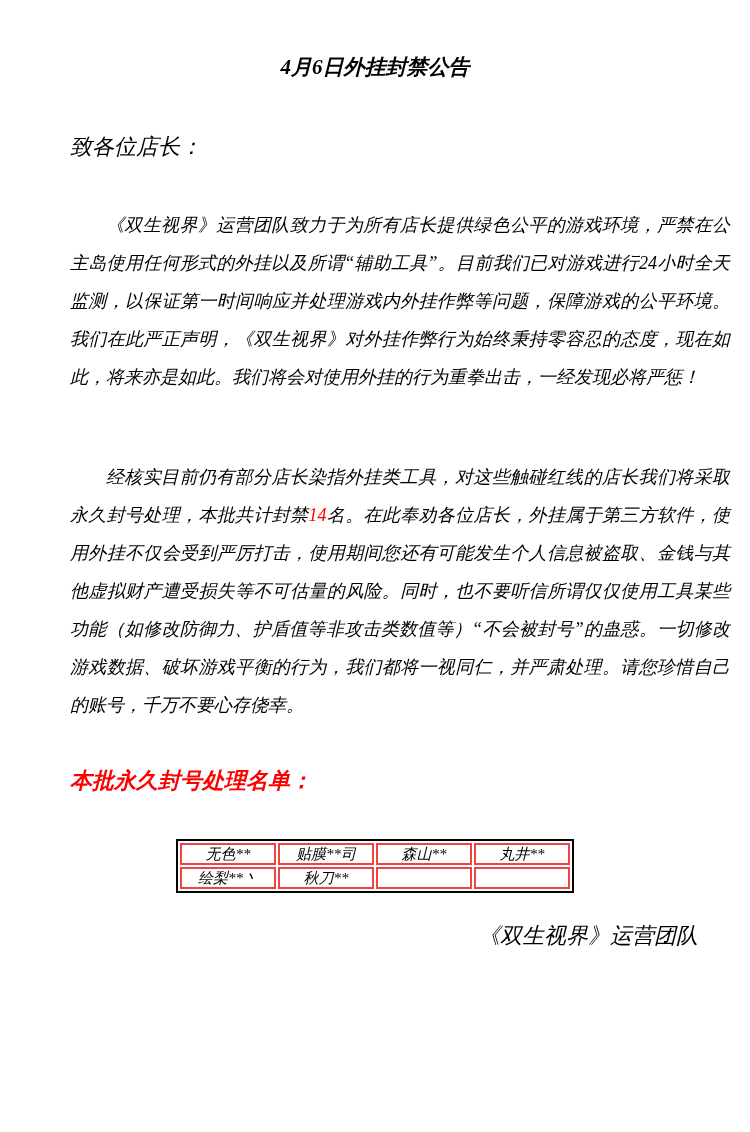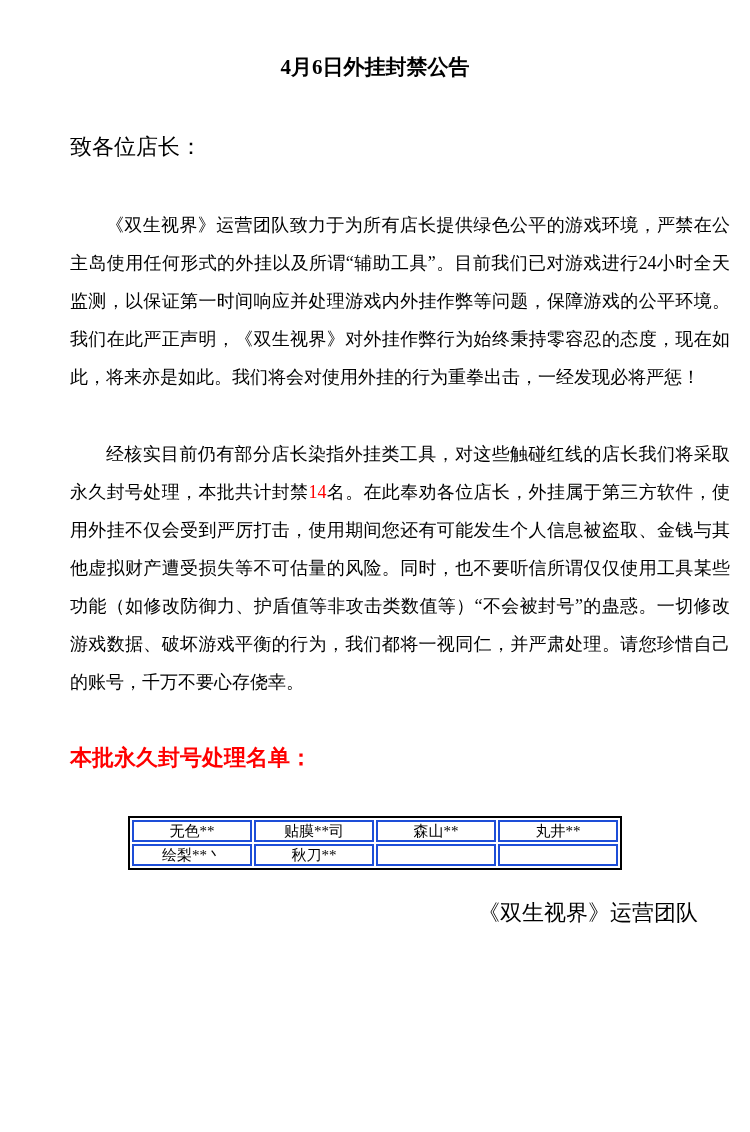--- a/index.html
+++ b/index.html
@@ -4,63 +4,63 @@
 <style>
   html, body { margin: 0; padding: 0; }
   body {
     width: 750px;
     height: 1132px;
     background: #ffffff;
     color: #000000;
     font-family: "Liberation Serif", "DejaVu Serif", serif;
     overflow: hidden;
   }
-  .page { width: 750px; }
+  .page { width: 750px; font-style: italic; }
   .title {
     margin: 52px 0 0 0;
     text-align: center;
     font-size: 21px;
     font-weight: bold;
     line-height: 30px;
   }
   .content { padding: 0 20px 0 70px; }
   .salutation {
     margin: 46px 0 6px 0;
     font-size: 22px;
     line-height: 38px;
   }
   .para {
     margin: 40px 0 0 0;
     font-size: 18px;
     line-height: 38px;
     text-align: justify;
     text-indent: 2em;
   }
-  .para-second { margin-top: 39px; }
+  .para-second { margin-top: 62px; }
   .red { color: #ff0000; }
   .list-heading {
     margin: 38px 0 4px 0;
     font-size: 22px;
     line-height: 38px;
     font-weight: bold;
   }
   .ban-table {
     margin: 39px auto 0 auto;
     border-collapse: separate;
     border-spacing: 2px;
     border: 2px solid #000000;
   }
   .ban-table td {
-    border: 2px solid #1d4ed8;
+    border: 2px solid #ef4444;
     width: 88px;
     height: 16px;
     font-size: 15px;
     line-height: 16px;
     text-align: center;
-    padding: 1px 14px;
+    padding: 1px 2px;
     white-space: nowrap;
   }
   .signature {
     margin: 24px 52px 0 0;
     text-align: right;
     font-size: 22px;
     line-height: 38px;
     padding-left: 20px;
   }
 </style>

